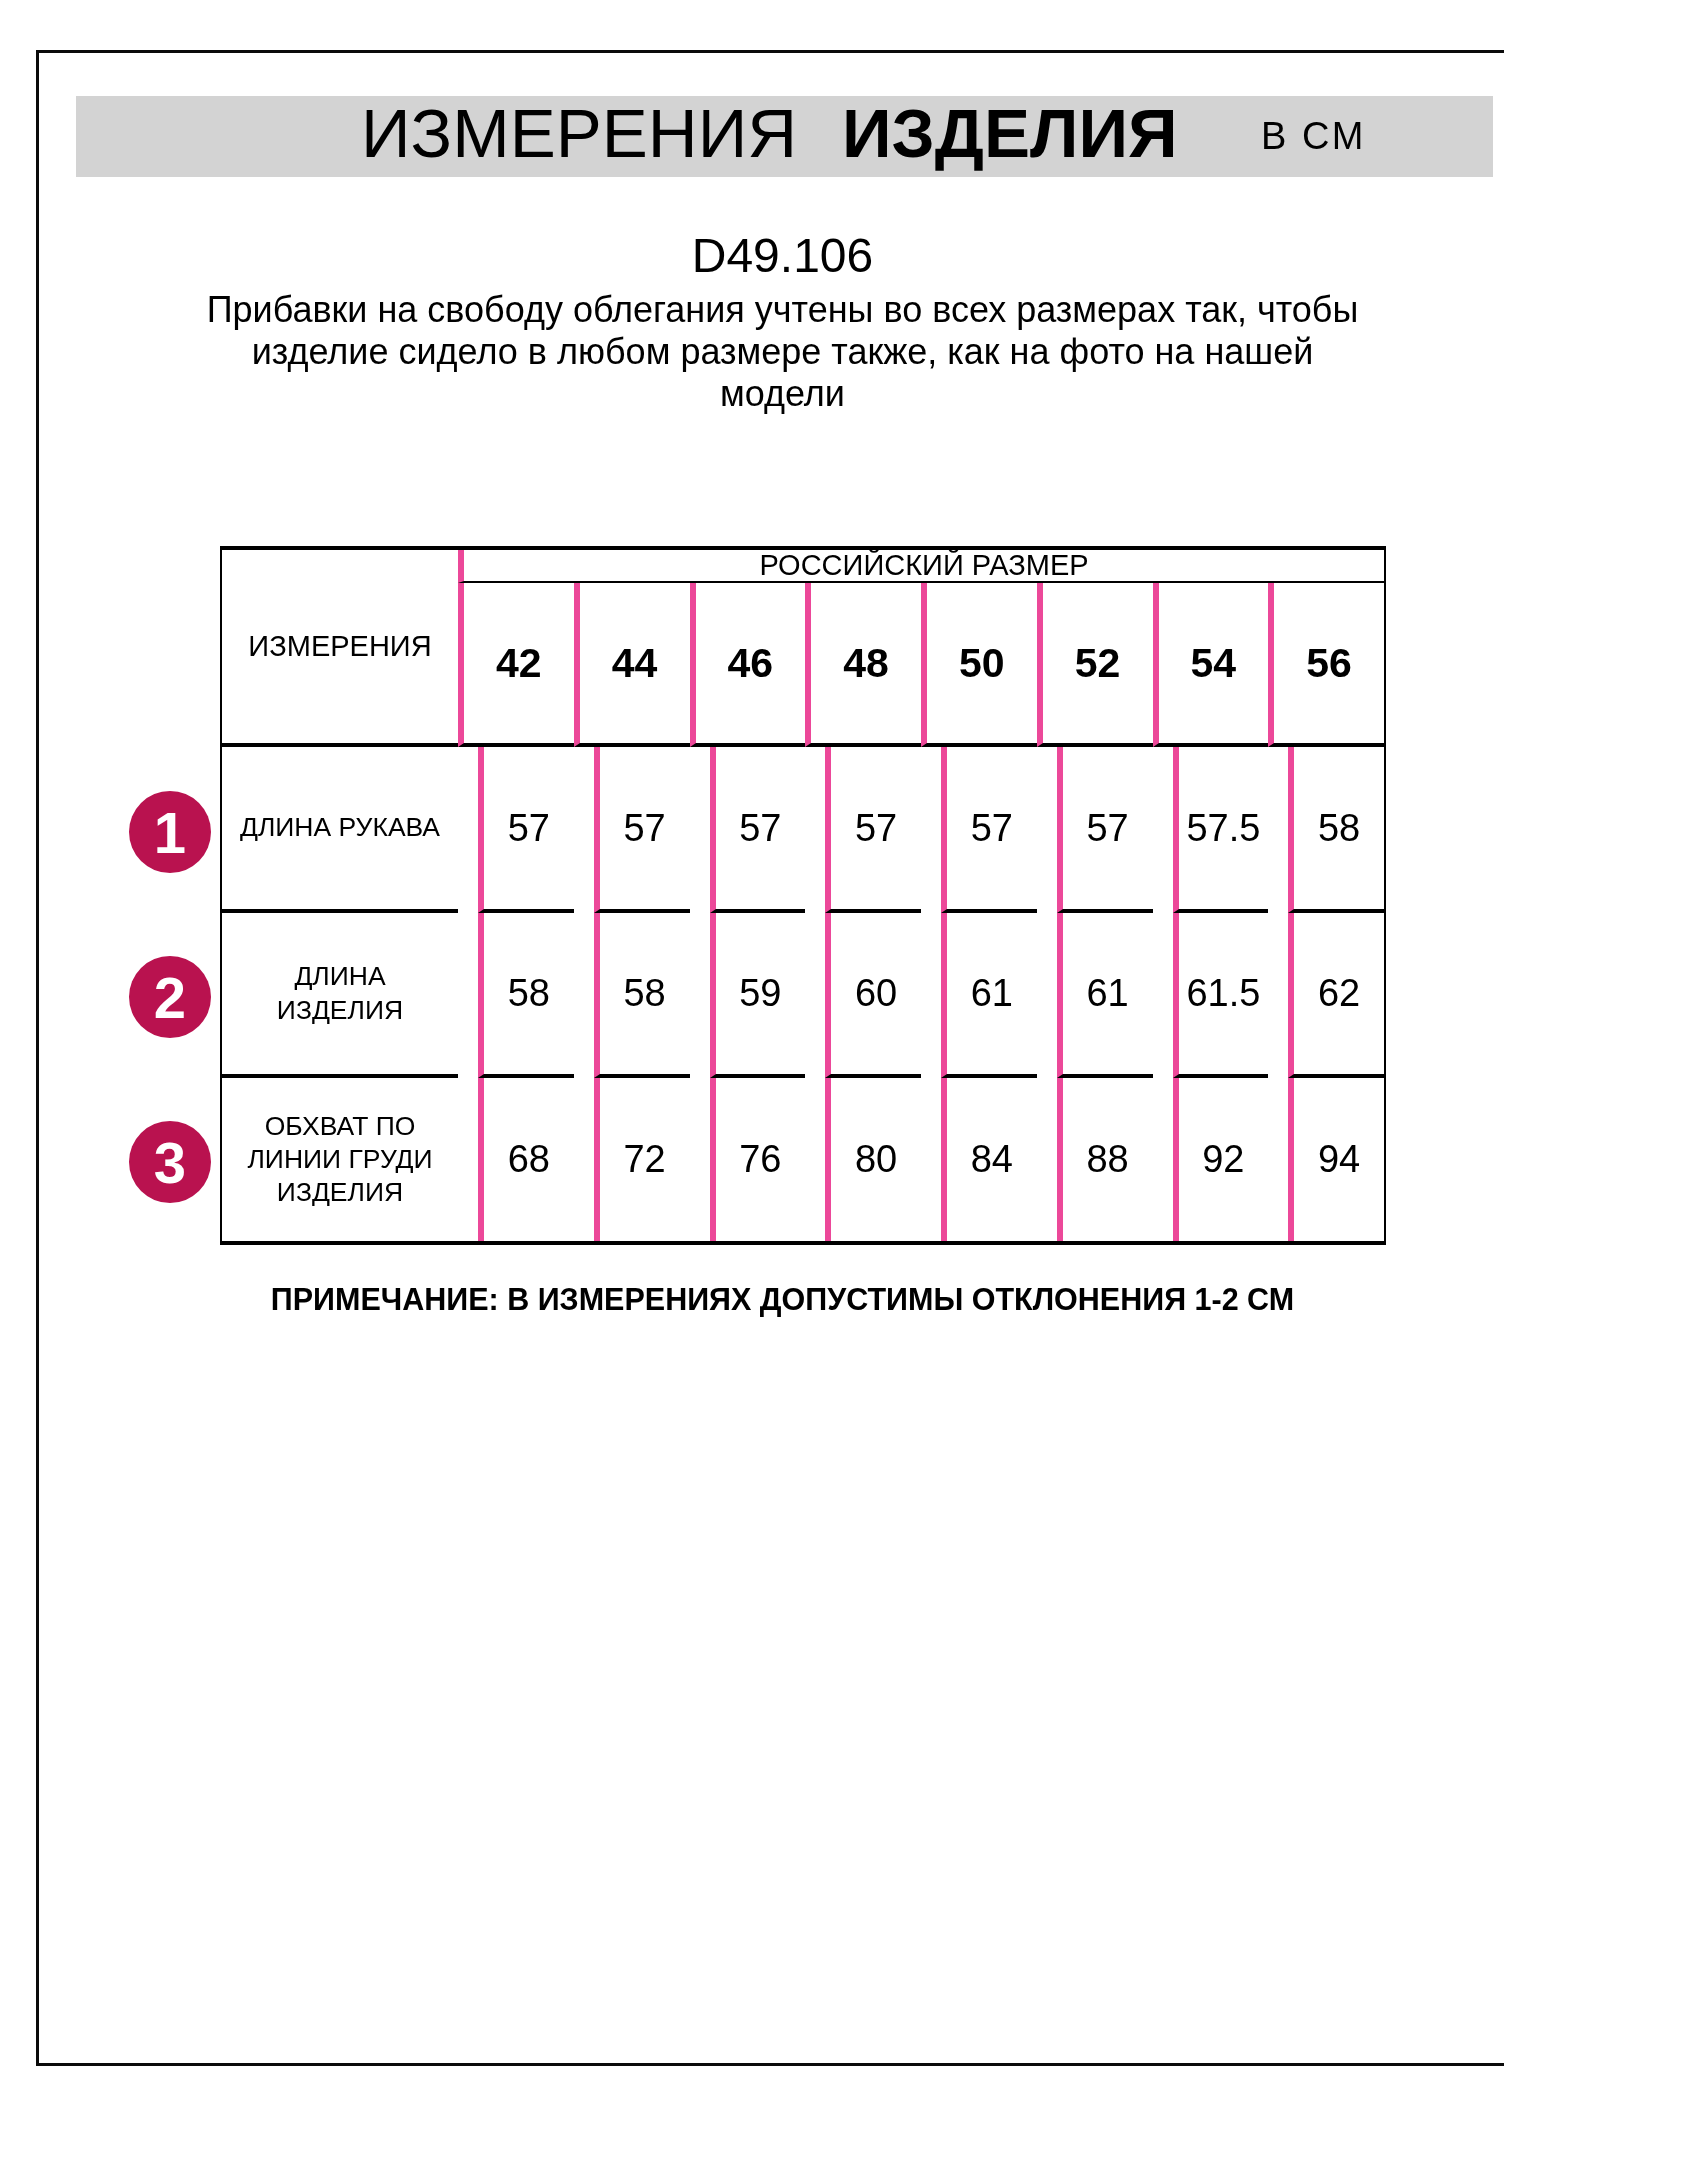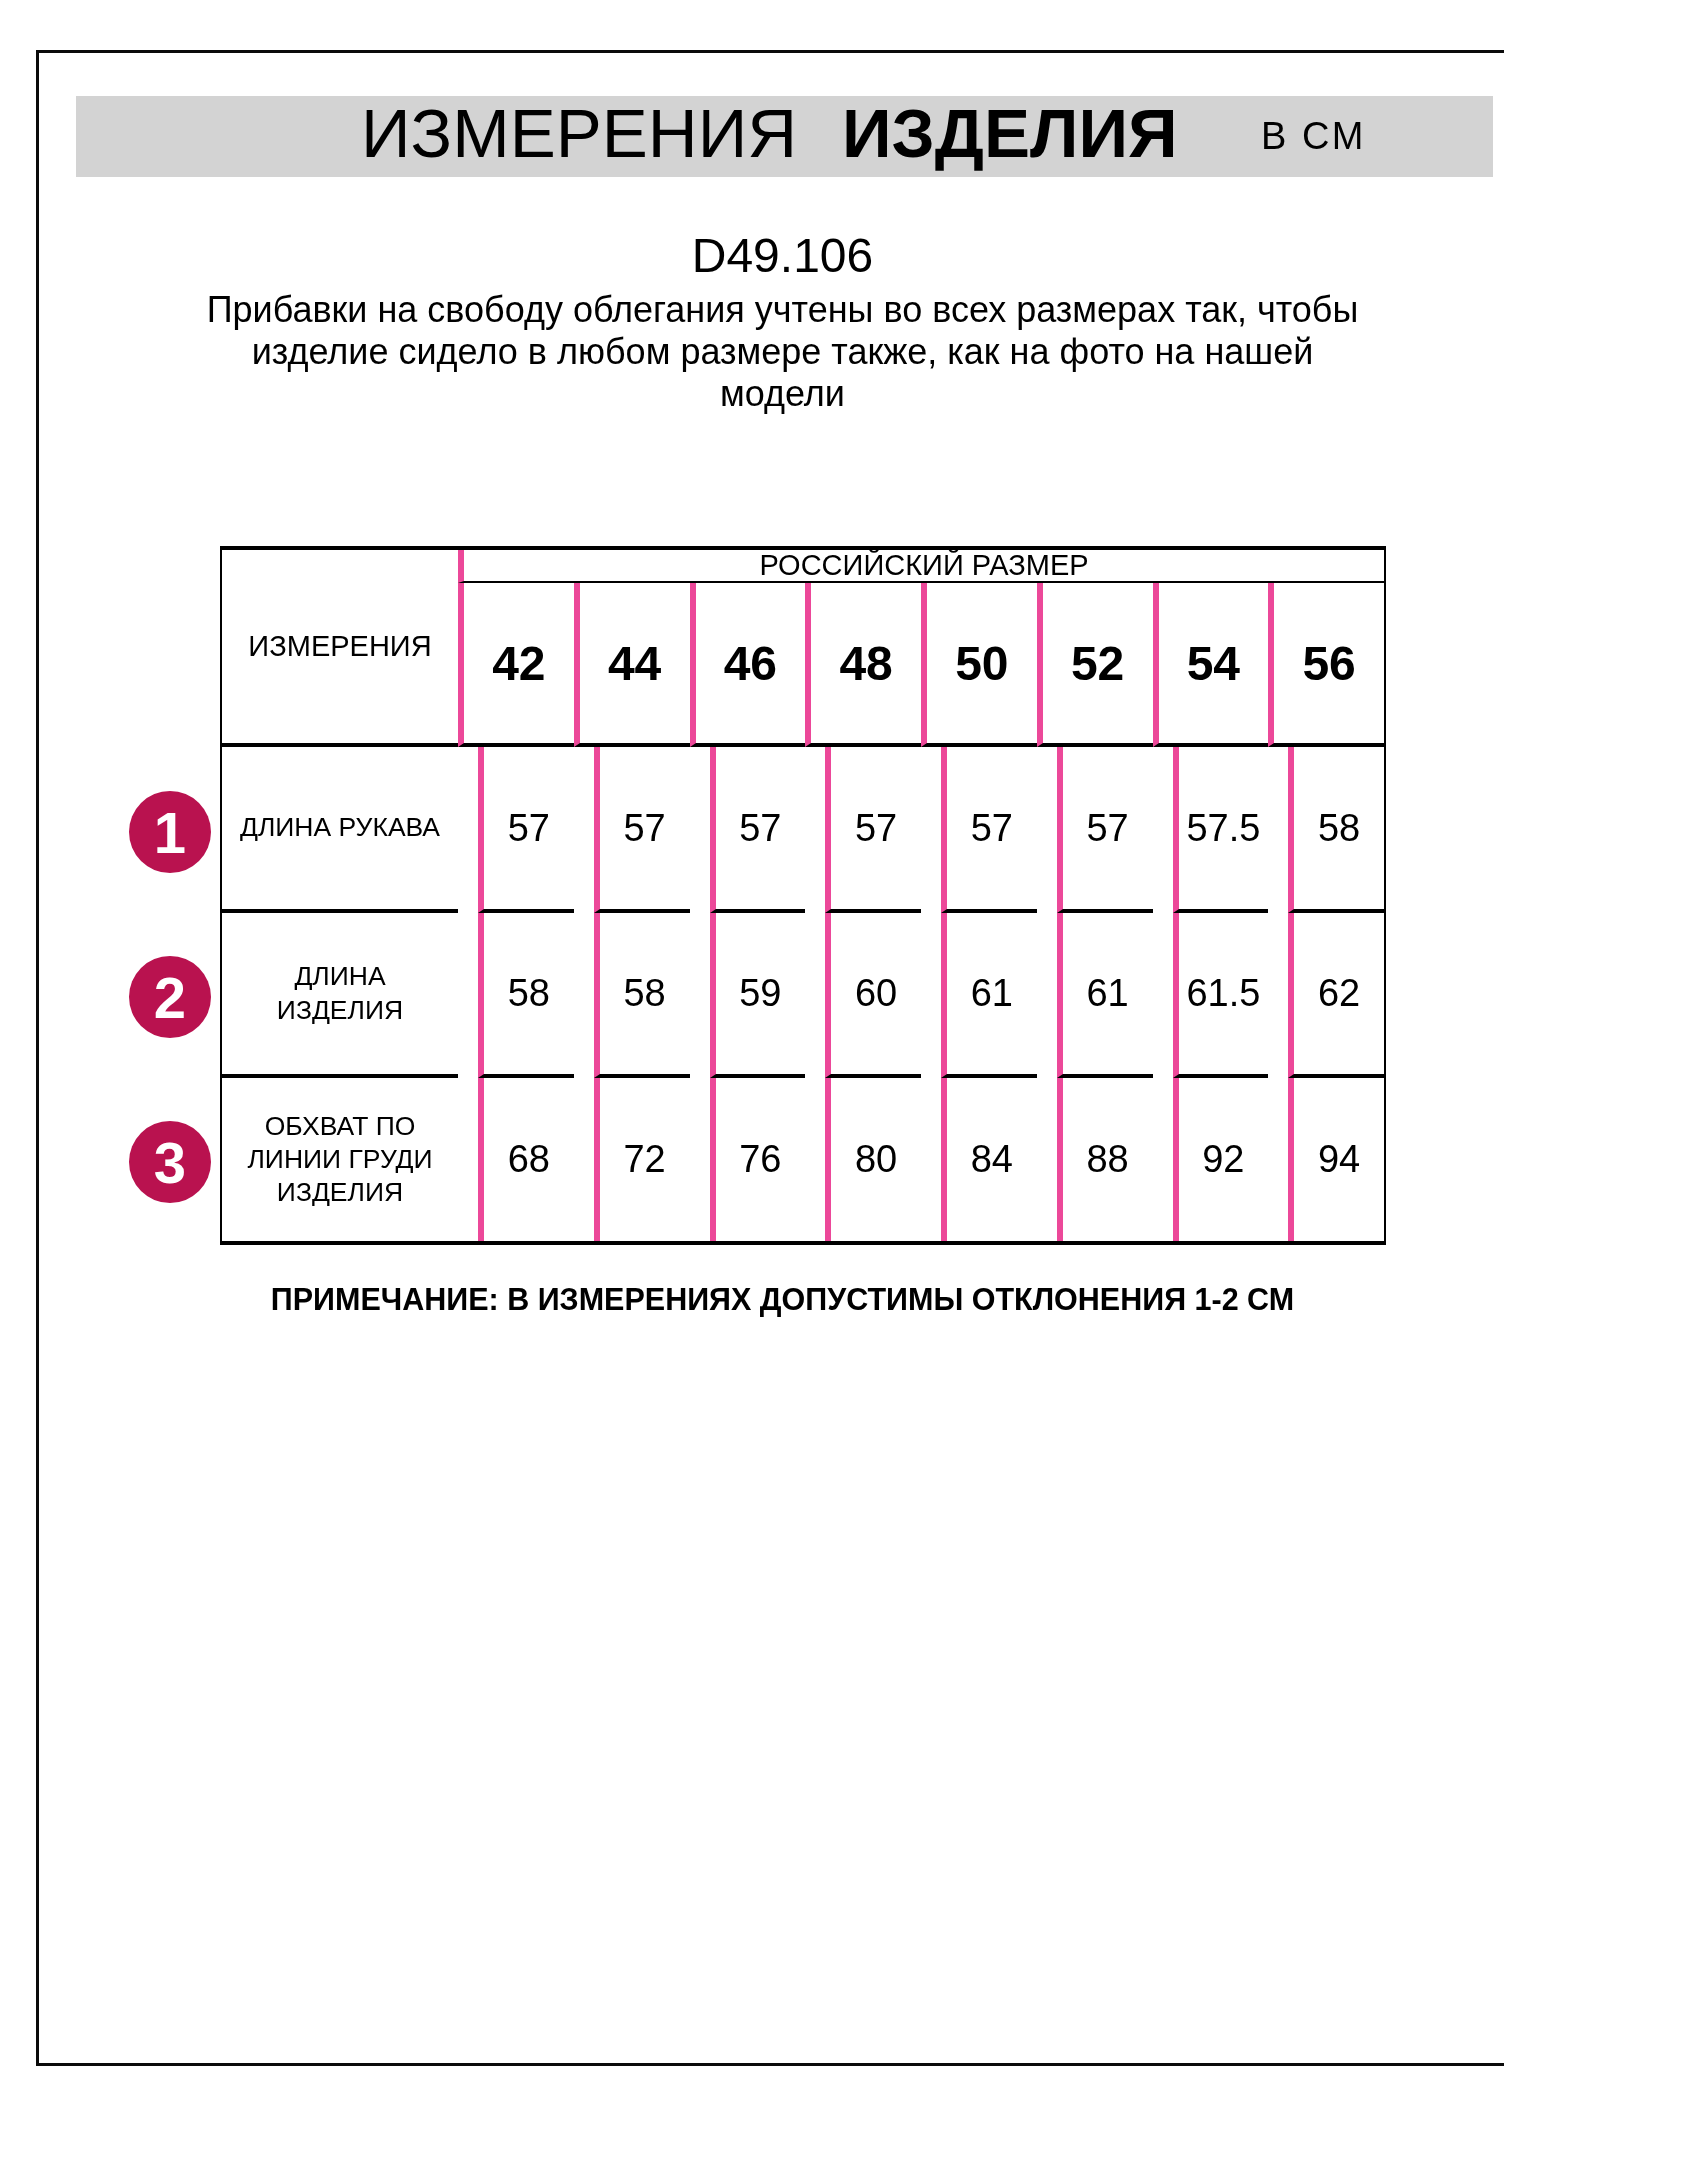--- a/index.html
+++ b/index.html
@@ -46,21 +46,21 @@
     background:#fff;
   }
   .c {
     display:flex; align-items:center; justify-content:center;
     border-left:6px solid #ec4899; border-bottom:4px solid #000;
     text-align:center; overflow:hidden;
   }
   .col1 { border-left:none; }
   .corner { grid-row:1 / 3; grid-column:1; font-size:29px; }
   .szhdr { grid-row:1; grid-column:2 / 10; border-bottom-width:2.6px; font-size:29px; }
-  .sz  { font-size:48px; font-weight:700; }
+  .sz  { font-size:41px; font-weight:700; }
   .lbl { font-size:26.5px; line-height:1.25; white-space:pre-line; padding:0 1px; }
   .val { font-size:38px;margin-left:20px; }
   .last { border-bottom:none; }
   .marker {
     position:absolute; left:129px; width:82px; height:82px;
     border-radius:50%; background:#b9124f; color:#ffffff;
     display:flex; align-items:center; justify-content:center;
     font-size:58px; font-weight:700;
   }
   .m1 { top:791px; }

